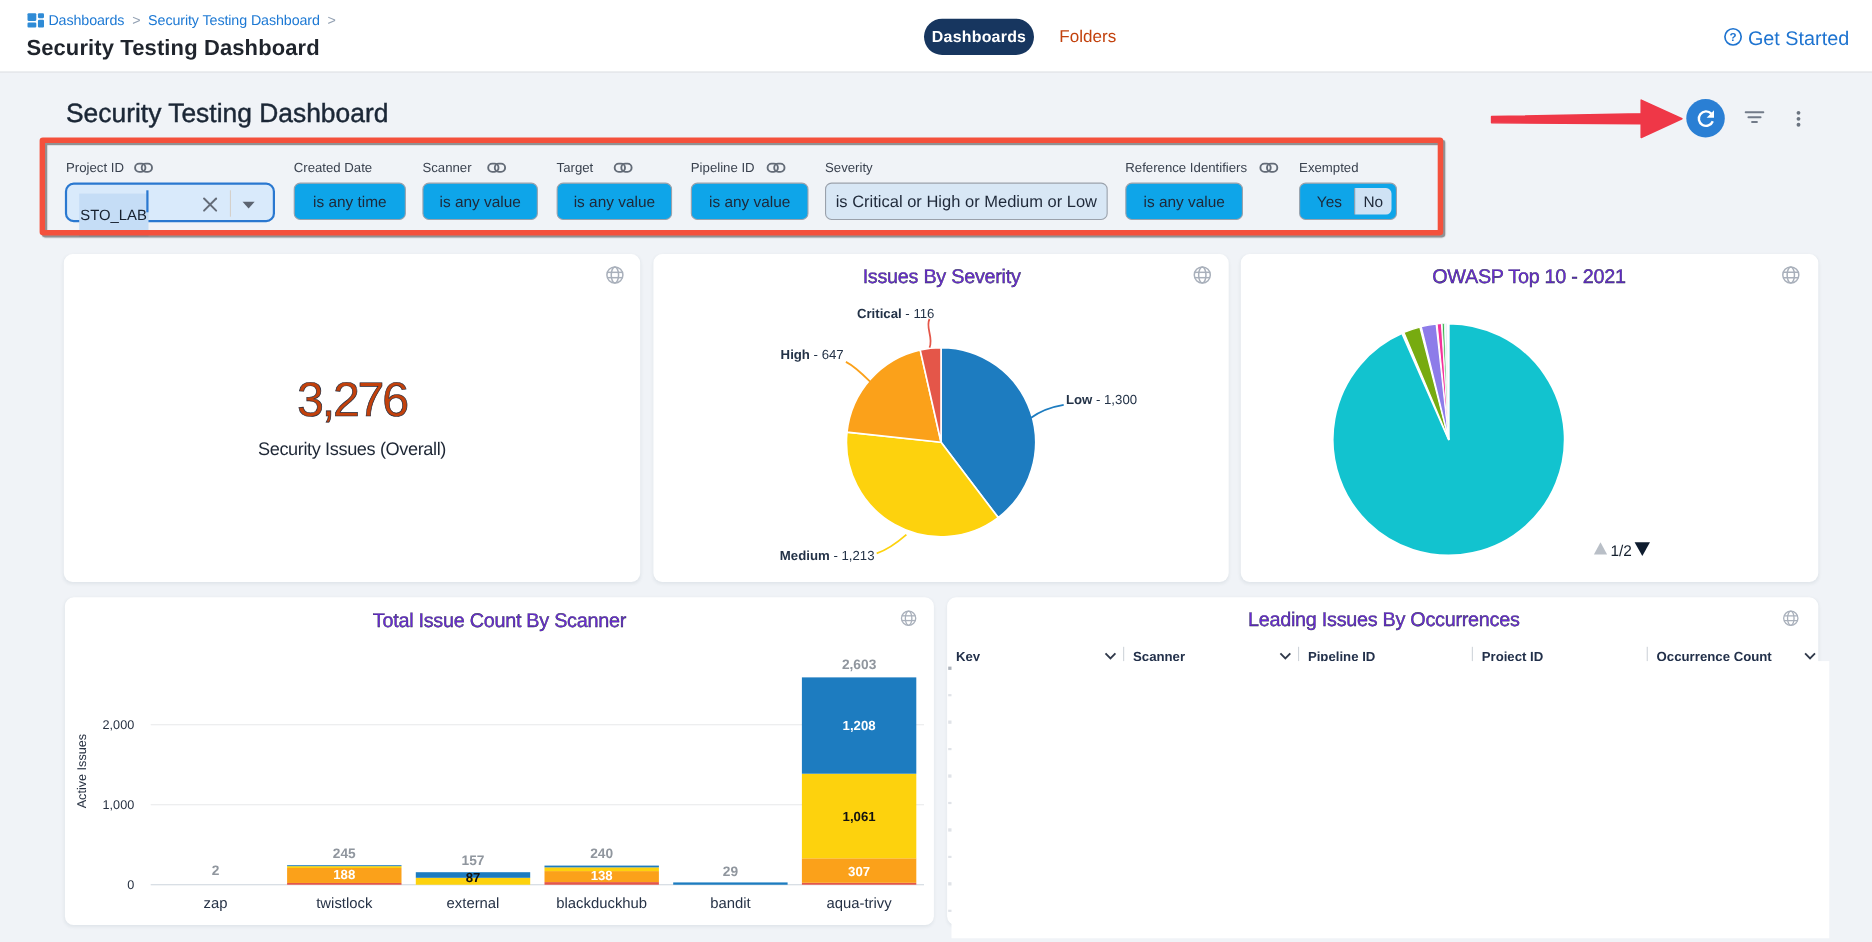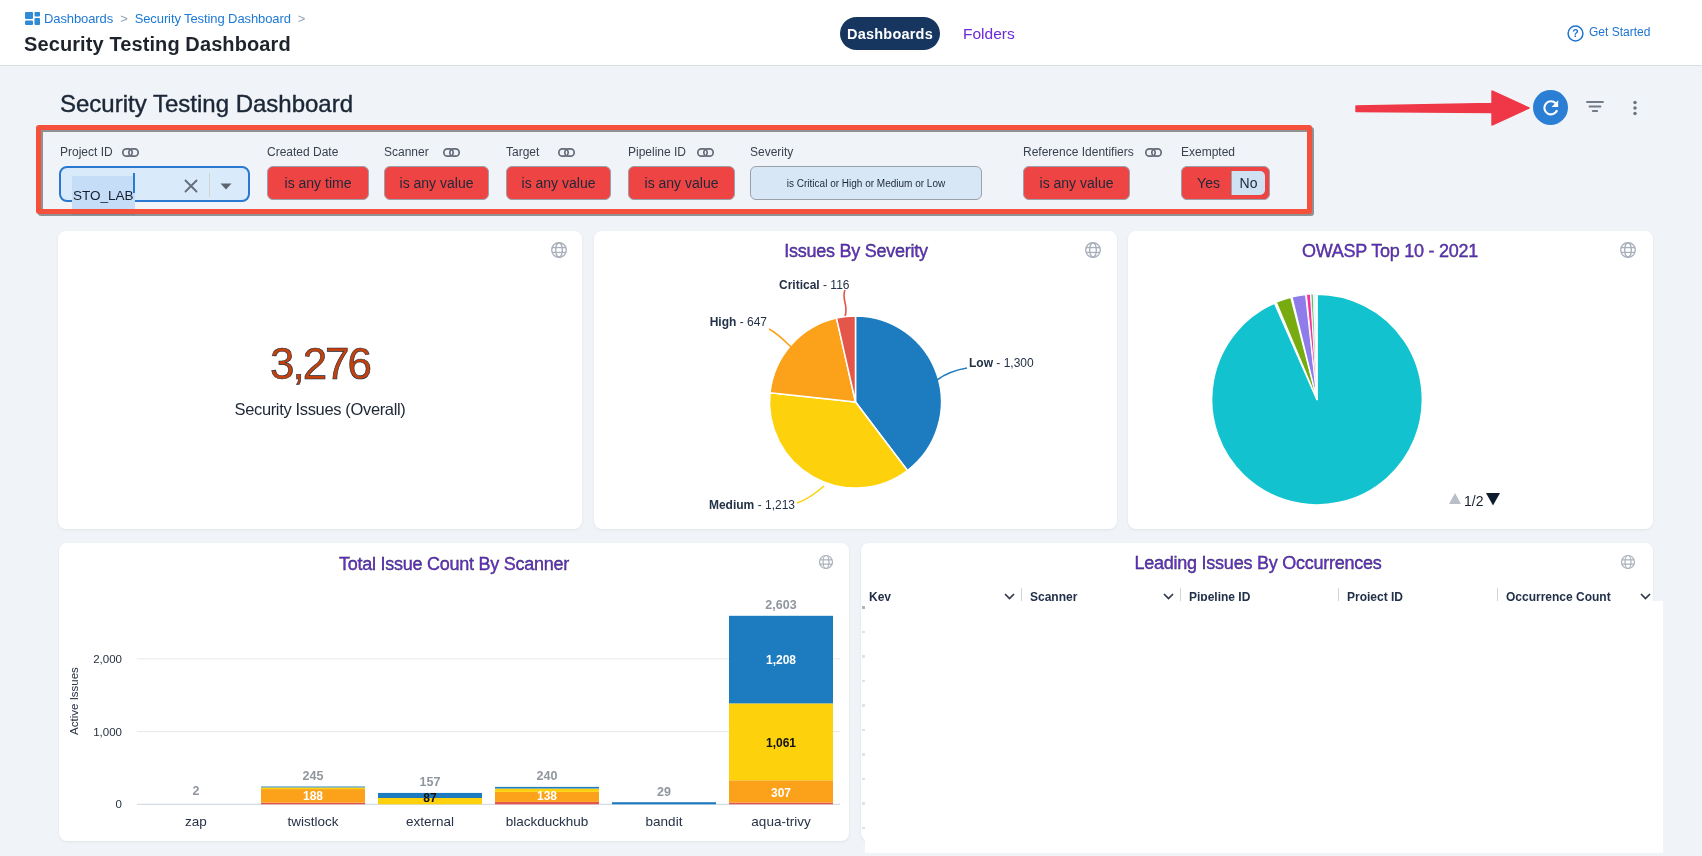--- a/index.html
+++ b/index.html
@@ -1,41 +1,41 @@
 <!DOCTYPE html>
 <html><head><meta charset="utf-8"><style>
 *{box-sizing:border-box;margin:0;padding:0}
 html,body{width:1702px;height:856px}
 body{position:relative;font-family:"Liberation Sans",sans-serif;background:#f0f3f7;overflow:hidden}
 .abs{position:absolute}
 .card{position:absolute;background:#fff;border-radius:8px;box-shadow:0 1px 3px rgba(35,50,70,.07)}
 .ctitle{position:absolute;font-size:18px;letter-spacing:-0.25px;color:#6d28d9;-webkit-text-stroke:.35px #1e2c3e;white-space:nowrap;transform:translateX(-50%)}
 .lbl{position:absolute;font-size:12px;color:#3a424f;white-space:nowrap}
-.inp{position:absolute;height:34px;border:1px solid #9aa1ab;border-radius:6px;background:#ef4444;color:#1e2838;font-size:14px;display:flex;align-items:center;justify-content:center;white-space:nowrap}
+.inp{position:absolute;height:34px;border:1px solid #9aa1ab;border-radius:6px;background:#0ea5e9;color:#1e2838;font-size:14px;display:flex;align-items:center;justify-content:center;white-space:nowrap}
 svg{position:absolute;overflow:visible}
 </style></head><body>
 
 <div class="abs" style="left:0;top:0;width:1702px;height:66px;background:#fff;border-bottom:1px solid #dadde2"></div>
 <svg class="abs" style="left:25px;top:12px" width="15" height="13" viewBox="0 0 15 13">
  <g fill="#2f8bd6">
       <rect x="0" y="0" width="8" height="7" rx="1"></rect>
       <rect x="0" y="8.5" width="8" height="4.5" rx="1"></rect>
       <rect x="9.5" y="0" width="5.5" height="4.5" rx="1"></rect>
       <rect x="9.5" y="6" width="5.5" height="7" rx="1"></rect>
     </g>
   </svg>
 <div class="abs" style="left:44px;top:11px;font-size:13px;letter-spacing:-.1px;color:#1d79d4">Dashboards&nbsp; <span style="color:#93a1b3">&gt;</span>&nbsp; Security Testing Dashboard&nbsp; <span style="color:#93a1b3">&gt;</span></div>
 <div class="abs" style="left:24px;top:33px;font-size:20px;font-weight:700;letter-spacing:.1px;color:#1f242c">Security Testing Dashboard</div>
 <div class="abs" style="left:840px;top:17px;width:100px;height:33px;border-radius:17px;background:#17365f;color:#fff;font-size:14.5px;font-weight:600;display:flex;align-items:center;justify-content:center;letter-spacing:.2px">Dashboards</div>
-<div class="abs" style="left:963px;top:25px;font-size:15.5px;color:#6d28d9">Folders</div>
+<div class="abs" style="left:963px;top:25px;font-size:15.5px;color:#c2410c">Folders</div>
 <svg class="abs" style="left:1567px;top:25px" width="17" height="17" viewBox="0 0 17 17">
  <circle cx="8.5" cy="8.5" r="7.4" fill="none" stroke="#1d73d0" stroke-width="1.5"></circle>
  <text x="8.5" y="12.2" font-size="10.5" font-weight="bold" fill="#1d73d0" text-anchor="middle" font-family="Liberation Sans">?</text>
   </svg>
-<div class="abs" style="left:1589px;top:25px;font-size:12px;color:#1d73d0">Get Started</div>
+<div class="abs" style="left:1589px;top:25px;font-size:18px;color:#1d73d0">Get Started</div>
 
 <div class="abs" style="left:60px;top:90px;font-size:24px;color:#1b2736;-webkit-text-stroke:.4px #1b2736;letter-spacing:0px">Security Testing Dashboard</div>
 
 <div class="abs" style="left:1533px;top:90px;width:35px;height:35px;border-radius:50%;background:#2a7fd4"></div>
 <svg class="abs" style="left:1541px;top:98px" width="20" height="20" viewBox="0 0 20 20">
  <path d="M17.65,6.35 A7.9,7.9 0 1 0 19.3,14.7" fill="none" stroke="#fff" stroke-width="2.6" transform="scale(0.8335)"></path>
  <polygon points="10.5,9.0 17.2,9.0 17.2,2.3" fill="#fff"></polygon>
   </svg>
 <svg class="abs" style="left:1586px;top:100px" width="18" height="14" viewBox="0 0 18 14">
  <g stroke="#727b89" stroke-width="1.8" stroke-linecap="round">
@@ -106,21 +106,21 @@
   </svg>
 <div class="abs" style="left:209px;top:173px;width:1px;height:24px;background:#d5d0ca"></div>
 <svg class="abs" style="left:220px;top:183px" width="12" height="7" viewBox="0 0 12 7">
     <polygon points="0.5,0.5 11.5,0.5 6,6.5" fill="#5c6470"></polygon>
   </svg>
 
 <div class="inp" style="left:267px;top:166px;width:102px">is any time</div>
 <div class="inp" style="left:384px;top:166px;width:105px">is any value</div>
 <div class="inp" style="left:506px;top:166px;width:105px">is any value</div>
 <div class="inp" style="left:628px;top:166px;width:107px">is any value</div>
-<div class="inp" style="left:750px;top:166px;width:232px;background:#d8e7f5;font-size:10px">is Critical or High or Medium or Low</div>
+<div class="inp" style="left:750px;top:166px;width:257px;background:#d8e7f5;font-size:15px">is Critical or High or Medium or Low</div>
 <div class="inp" style="left:1023px;top:166px;width:107px">is any value</div>
 <div class="inp" style="left:1181px;top:166px;width:89px;padding:4px">
     <div style="width:46px;height:100%;display:flex;align-items:center;justify-content:center;border-right:1px solid #9aa1ab">Yes</div>
     <div style="flex:1;height:100%;display:flex;align-items:center;justify-content:center;background:#cfe2f4;border-radius:0 5px 5px 0">No</div>
   </div>
 
 <div class="abs" style="left:36px;top:125px;width:1276px;height:89px;border:5px solid #f4503c;border-radius:3px;filter:drop-shadow(2px 2.5px 0px rgba(80,80,80,.6))"></div>
 
 <div class="card" style="left:58px;top:231px;width:524px;height:298px"></div>
 <div class="card" style="left:594px;top:231px;width:523px;height:298px"></div>

